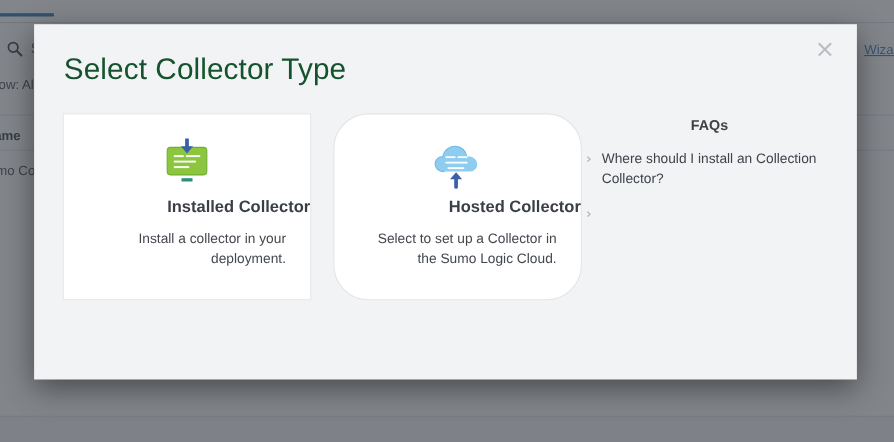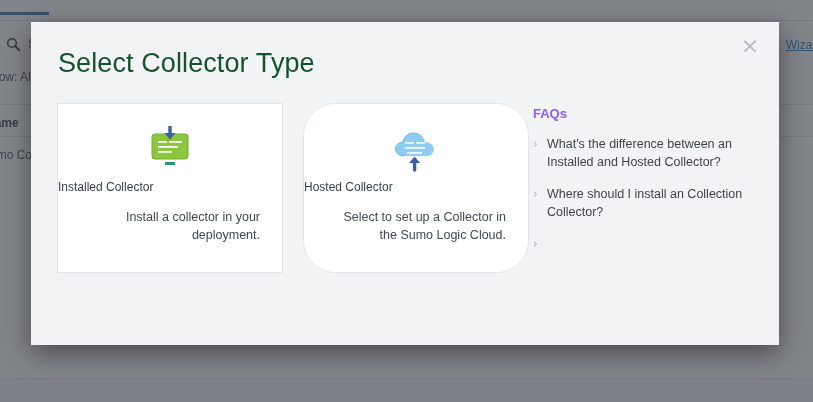--- a/index.html
+++ b/index.html
@@ -185,23 +185,23 @@
     top: 22px;
     left: 0;
     width: 100%;
     height: 46px;
   }
   .card-title {
     position: absolute;
     top: 76px;
     left: 0;
     width: 100%;
-    text-align: left;
-    font-size: 12px;
-    font-weight: normal;
+    text-align: right;
+    font-size: 15px;
+    font-weight: bold;
     color: #3a3f47;
   }
   .card-desc {
     position: absolute;
     top: 104px;
     left: 22px;
     width: 180px;
     text-align: right;
     font-size: 12.5px;
     line-height: 18px;
@@ -227,22 +227,23 @@
   
   #faq-panel {
     position: absolute;
     left: 502px;
     top: 84px;
     width: 224px;
   }
   #faq-heading {
     font-size: 13px;
     font-weight: bold;
-    color: #8b5cf6;
+    color: #404040;
     margin-bottom: 14px;
+    text-align: center;
   }
   .faq-item {
     position: relative;
     padding-left: 14px;
     margin-bottom: 14px;
     font-size: 12.5px;
     line-height: 18px;
     color: #3f444b;
     cursor: pointer;
   }
@@ -336,21 +337,20 @@
     </div>
     <div class="card-title">Hosted Collector</div>
     <div class="card-desc">Select to set up a Collector in the Sumo Logic Cloud.</div>
   </div>
 
   <div id="faq-panel">
     <div id="faq-heading">FAQs</div>
 
     <div class="faq-item">
       <span class="faq-chevron">›</span>
-      <span>What's the difference between an Installed and Hosted Collector?</span>
     </div>
 
     <div class="faq-item">
       <span class="faq-chevron">›</span>
       <span>Where should I install an Collection Collector?</span>
     </div>
 
     <div class="faq-item">
       <span class="faq-chevron">›</span>
     </div>

